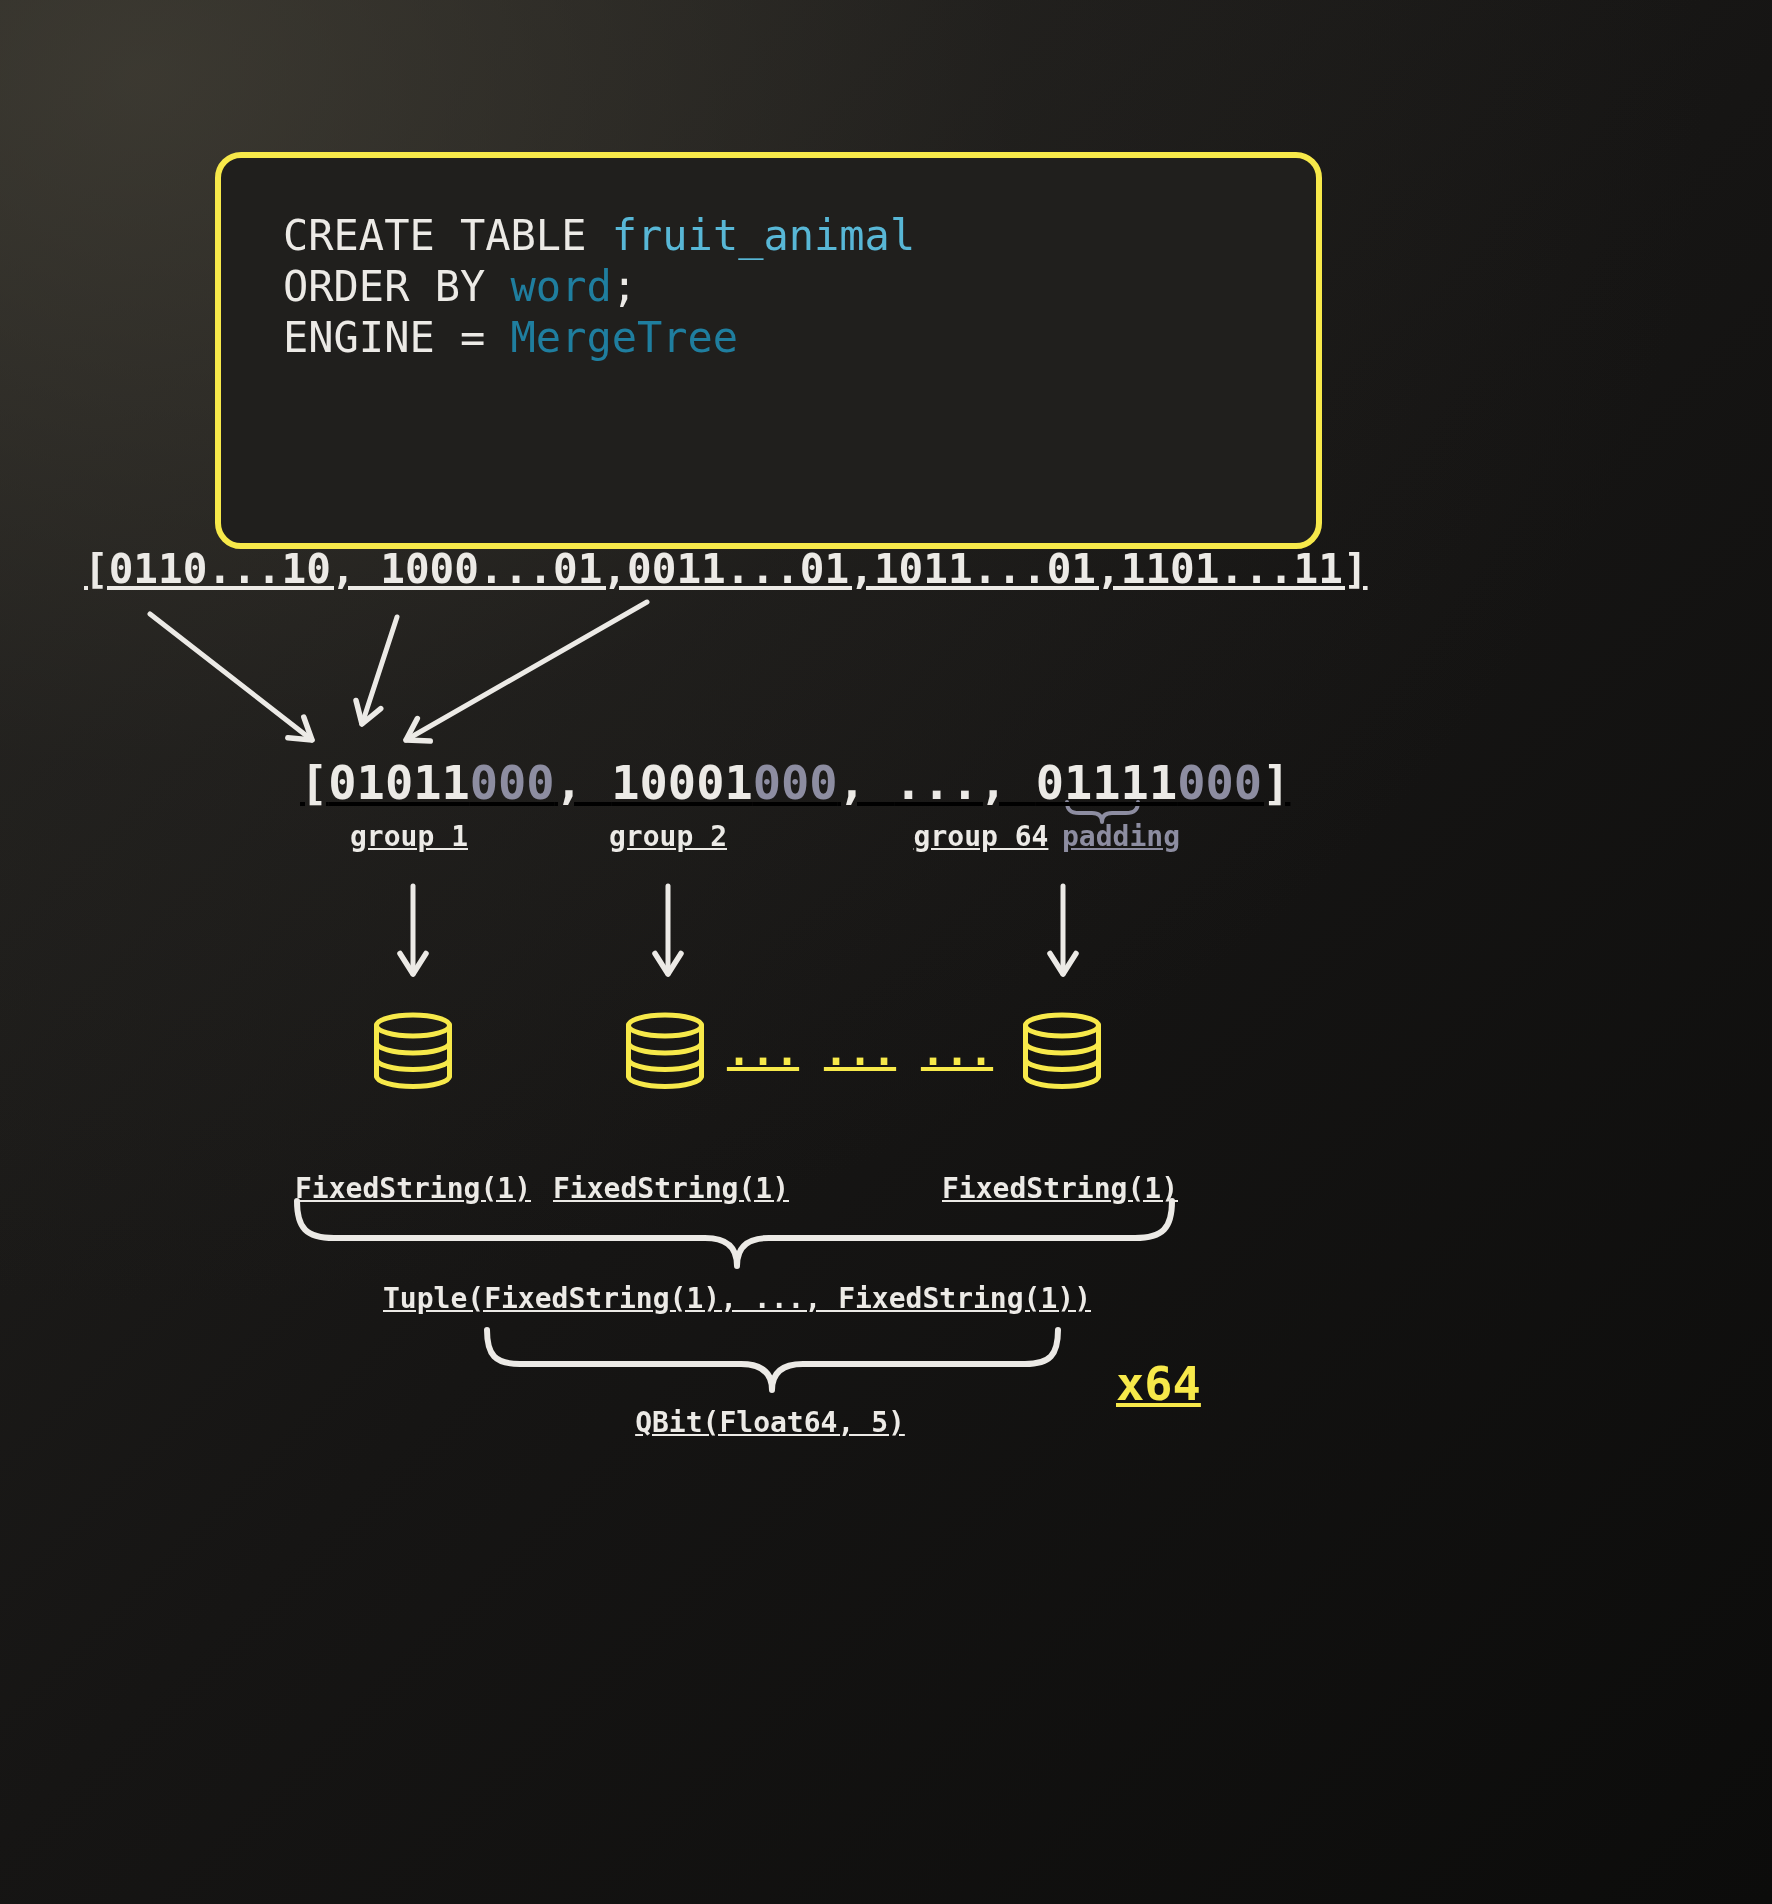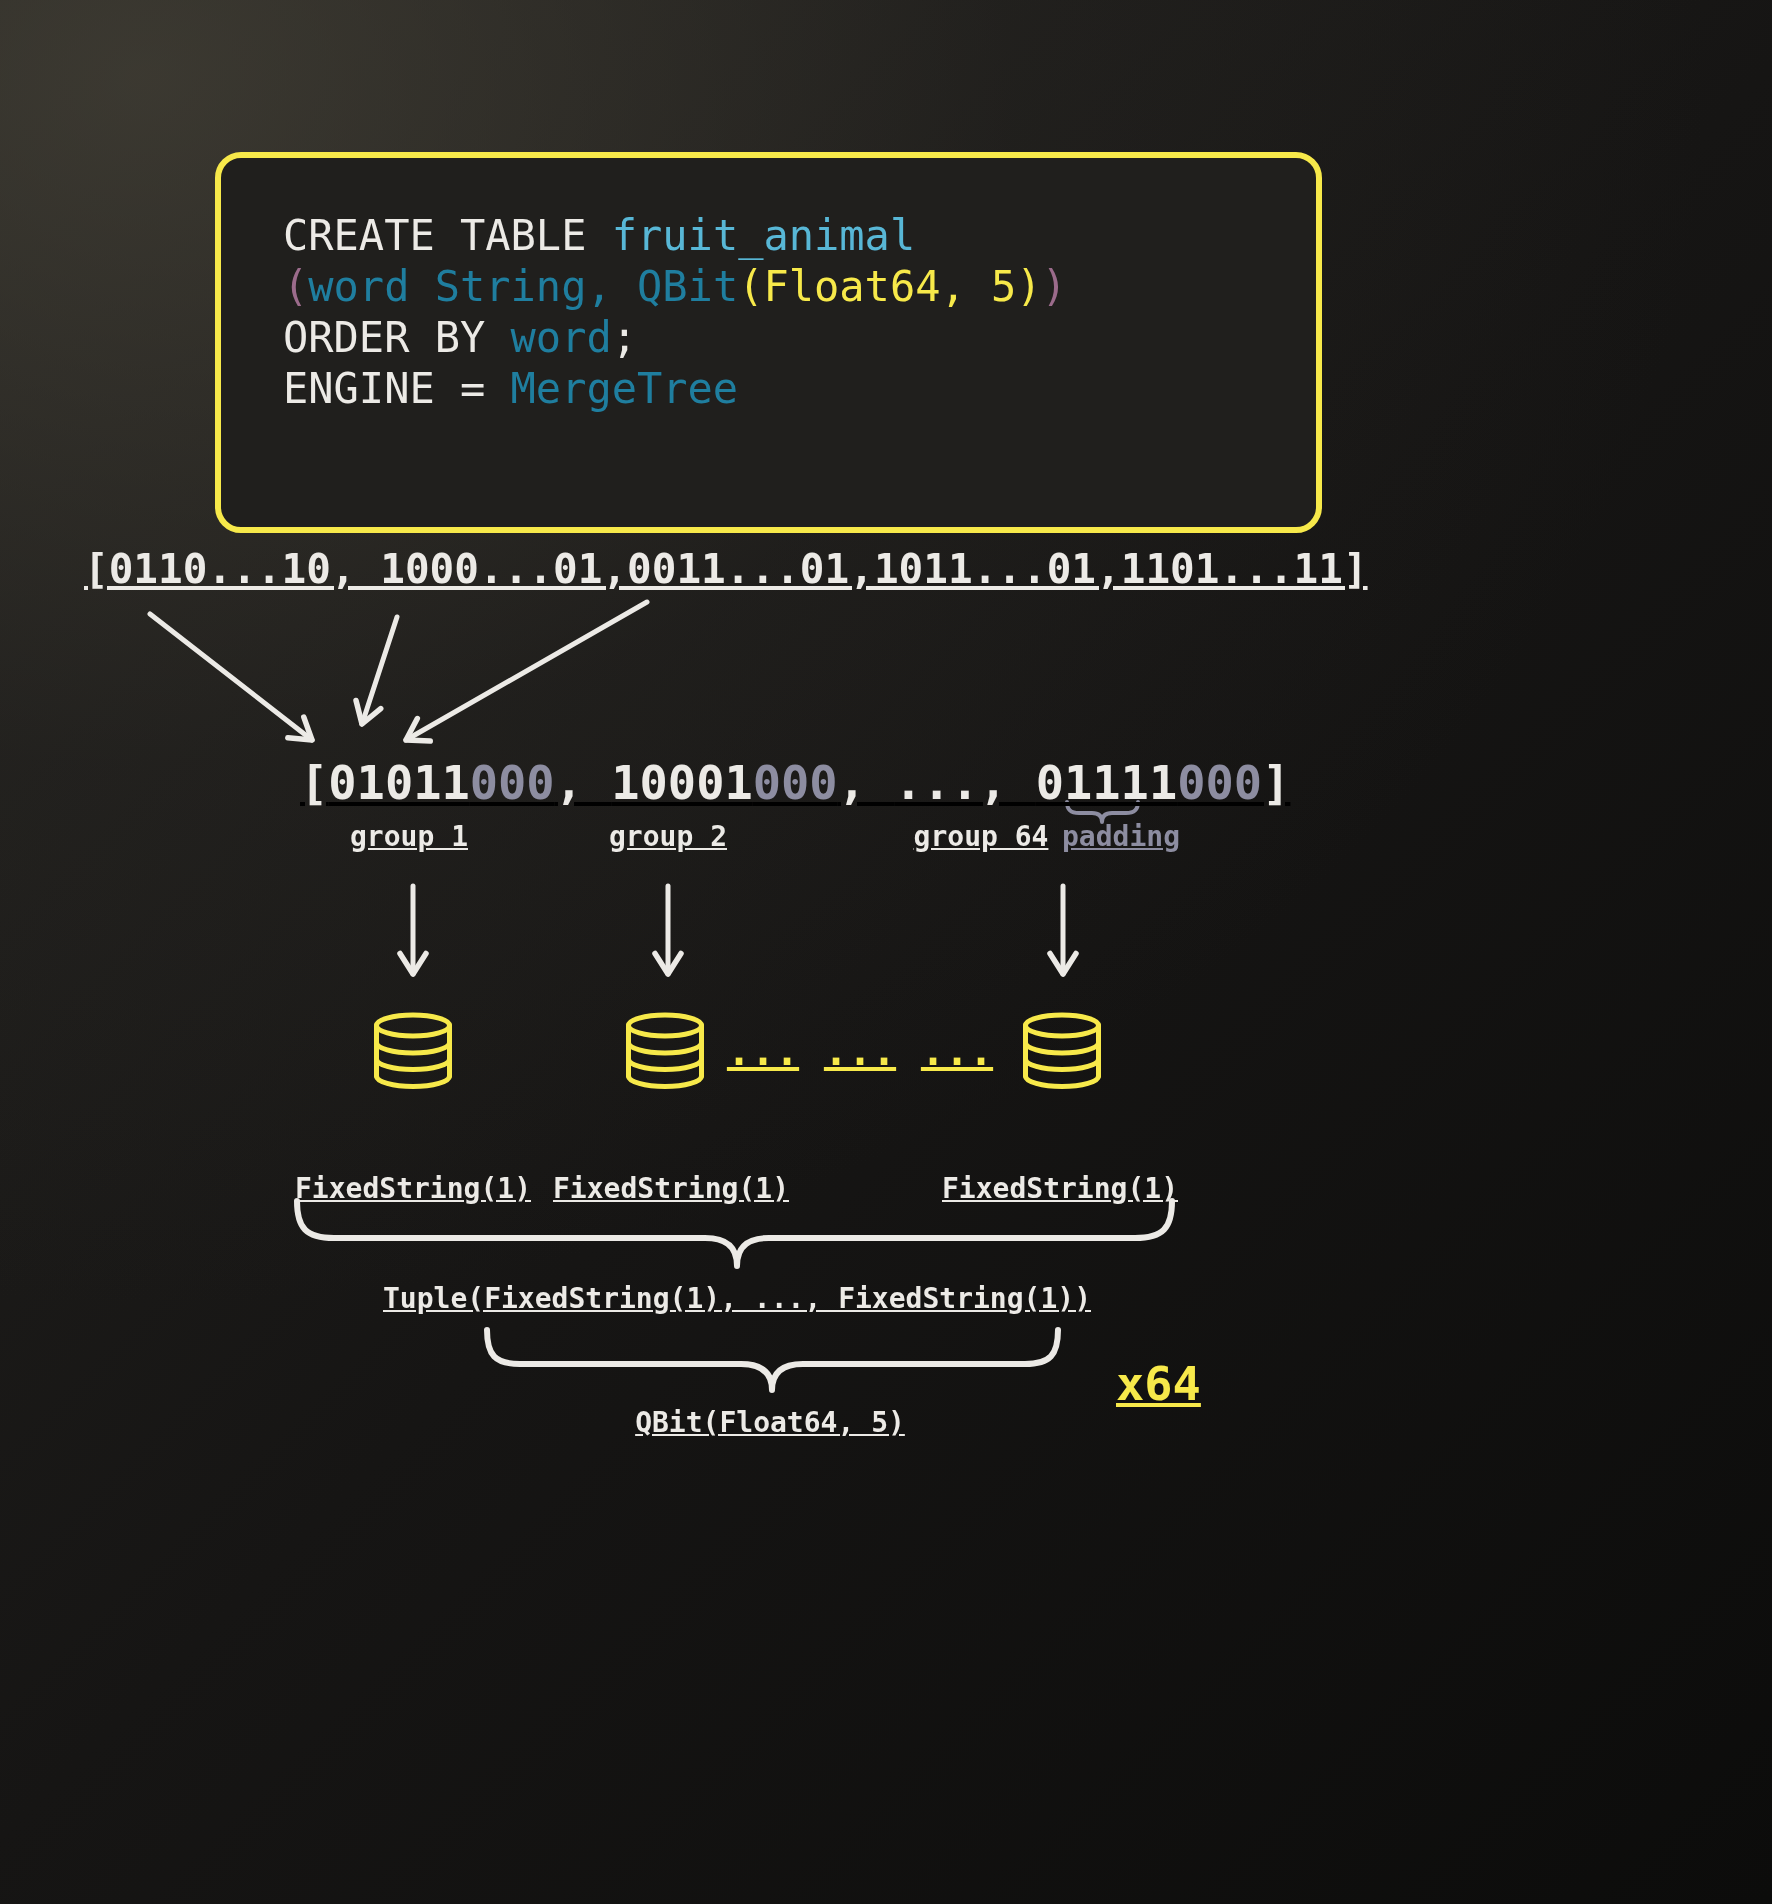--- a/index.html
+++ b/index.html
@@ -12,21 +12,21 @@
   .pre{white-space:pre;}
   .bold{font-weight:bold;text-decoration:underline;}
   .center{transform:translateX(-50%);text-align:right;}
   .c-white{color:#eceae6;}
   .c-yellow{color:#f7e94a;}
   .c-cyan{color:#58b7d6;}
   .c-teal{color:#1f7e9f;}
   .c-mauve{color:#9b6b8b;}
   .c-gray{color:#8d8da1;}
   .code-box{left:215px;top:152px;width:1033px;height:317px;border:6px solid #f7e94a;
-    border-radius:26px;background:#201f1d;padding:52px 0 0 62px;font-size:42px;line-height:51px;}
+    border-radius:26px;background:#201f1d;padding:52px 0 16px 62px;font-size:42px;line-height:51px;}
   .row1{left:84px;top:545px;font-size:41px;}
   .row2{left:300px;top:755px;font-size:47px;}
   .lbl{font-size:28px;top:820px;}
   .fslbl{font-size:28px;top:1128px;margin-top:44px;}
   .dots{font-size:40px;top:1028px;}
   .tuplelbl{left:737px;top:1282px;font-size:28px;}
   .qbitlbl{left:770px;top:1406px;font-size:28px;}
   .x64{left:1116px;top:1356px;font-size:47px;}
   .overlay{left:0;top:0;pointer-events:none;}
 </style>
@@ -51,21 +51,20 @@
     </g>
     <g stroke="#eceae6" stroke-width="6" fill="none" stroke-linecap="round">
       <path d="M297,1201 C297,1228 306,1238 334,1238 L705,1238 C723,1238 737,1244 737,1266 M1172,1201 C1172,1228 1163,1238 1135,1238 L769,1238 C751,1238 737,1244 737,1266"></path>
       <path d="M487,1330 C487,1355 495,1364 520,1364 L741,1364 C758,1364 772,1370 772,1390 M1058,1330 C1058,1355 1050,1364 1025,1364 L803,1364 C786,1364 772,1370 772,1390"></path>
     </g>
     <path stroke="#8d8da1" stroke-width="4" fill="none" stroke-linecap="round" d="M1067,802 C1067,810 1071,813 1079,813 L1092,813 C1098,813 1102,815 1102,822 M1138,802 C1138,810 1134,813 1126,813 L1112,813 C1106,813 1102,815 1102,822"></path>
   </svg>
 
   <div class="abs code-box">
     <div class="pre"><span class="c-white">CREATE TABLE </span><span class="c-cyan">fruit_animal</span></div>
-    <div class="pre"><span class="c-mauve">(</span><span class="c-teal">word String, QBit</span><span class="c-yellow">(Float64, 5)</span><span class="c-mauve">)</span></div>
     <div class="pre"><span class="c-white">ORDER BY </span><span class="c-teal">word</span><span class="c-white">;</span></div>
     <div class="pre"><span class="c-white">ENGINE = </span><span class="c-teal">MergeTree</span></div>
   </div>
 
   <div class="abs pre bold c-white row1">[0110...10, 1000...01,0011...01,1011...01,1101...11]</div>
 
   <div class="abs pre bold row2"><span class="c-white">[</span><span class="c-white">01011</span><span class="c-gray">000</span><span class="c-white">, </span><span class="c-white">10001</span><span class="c-gray">000</span><span class="c-white">, </span><span class="c-white">..., </span><span class="c-white">01111</span><span class="c-gray">000</span><span class="c-white">]</span></div>
 
   <div class="abs bold c-white lbl center" style="left:409px">group 1</div>
   <div class="abs bold c-white lbl center" style="left:668px">group 2</div>

